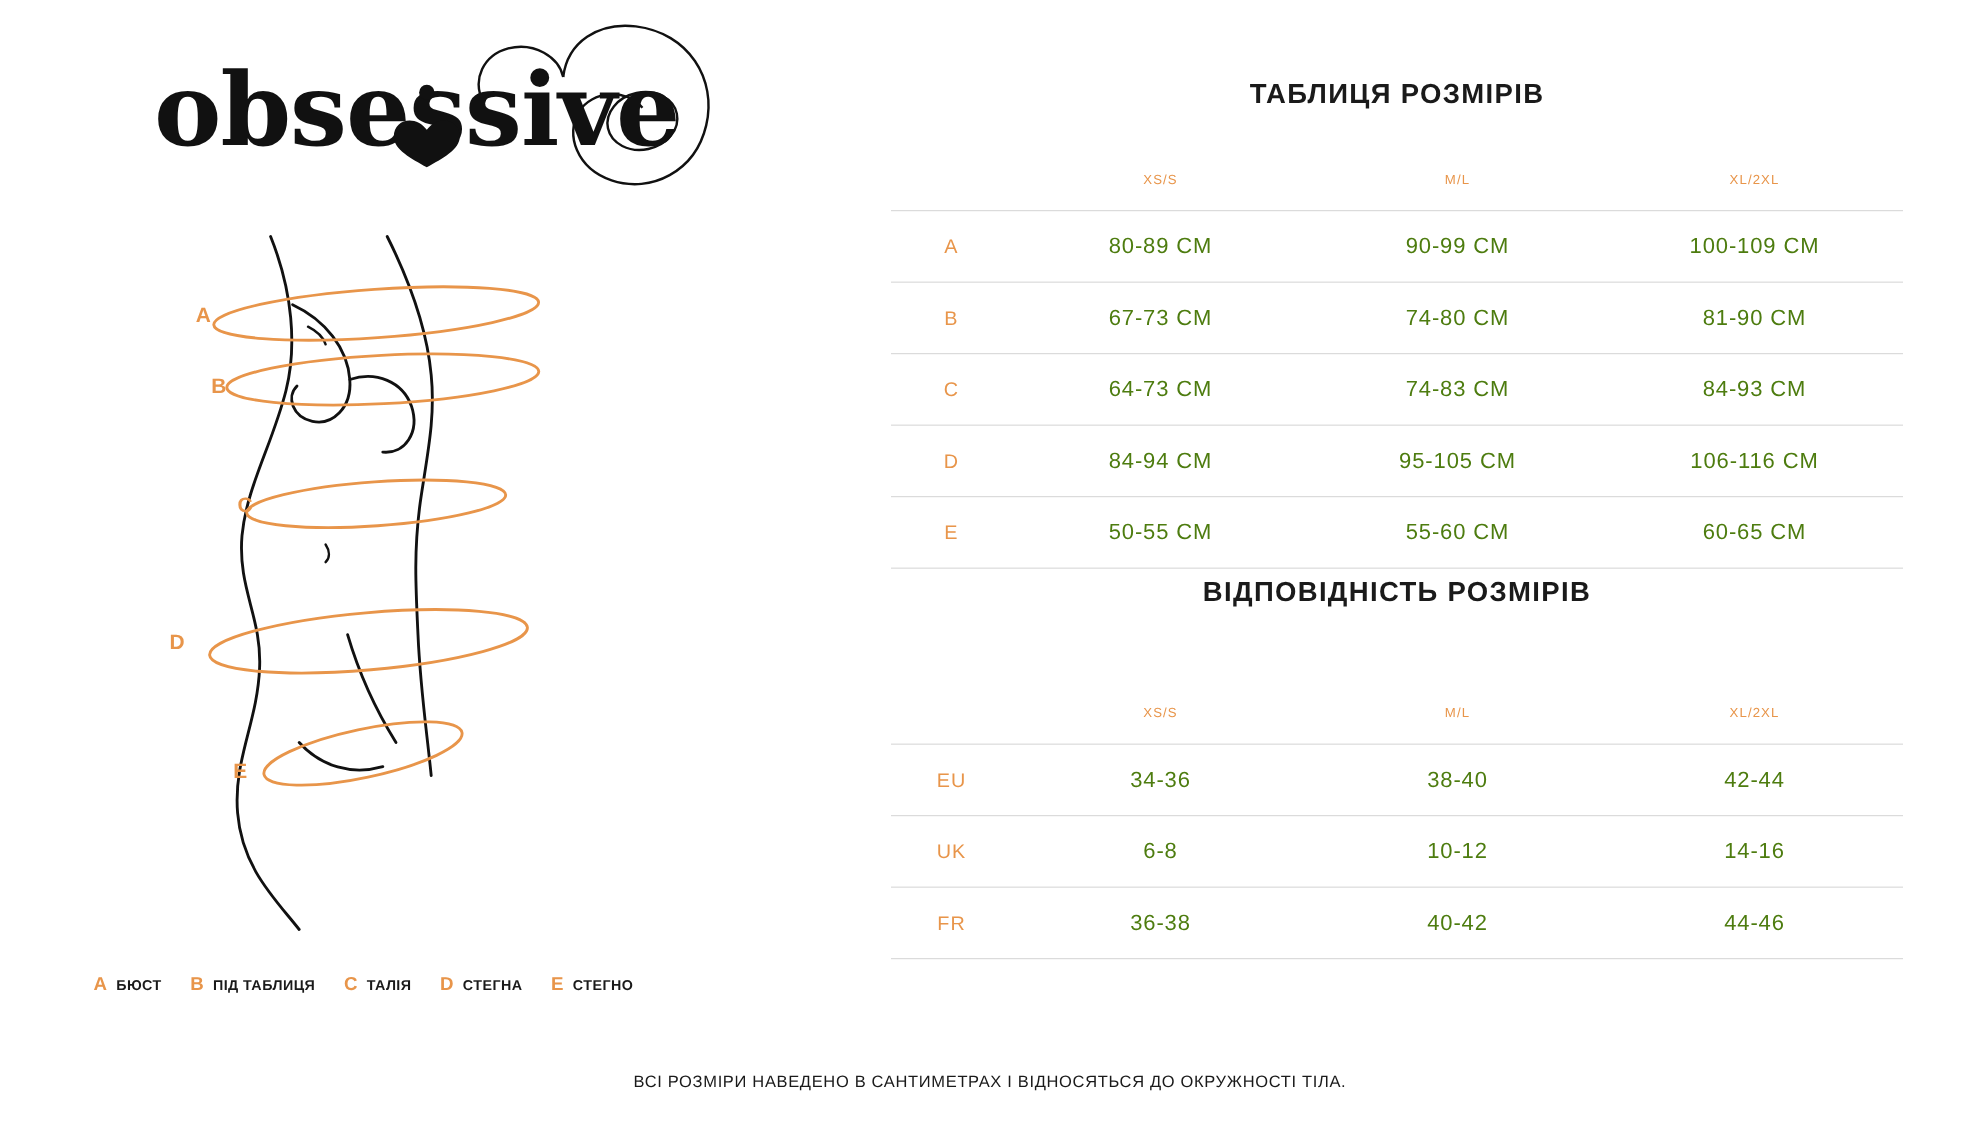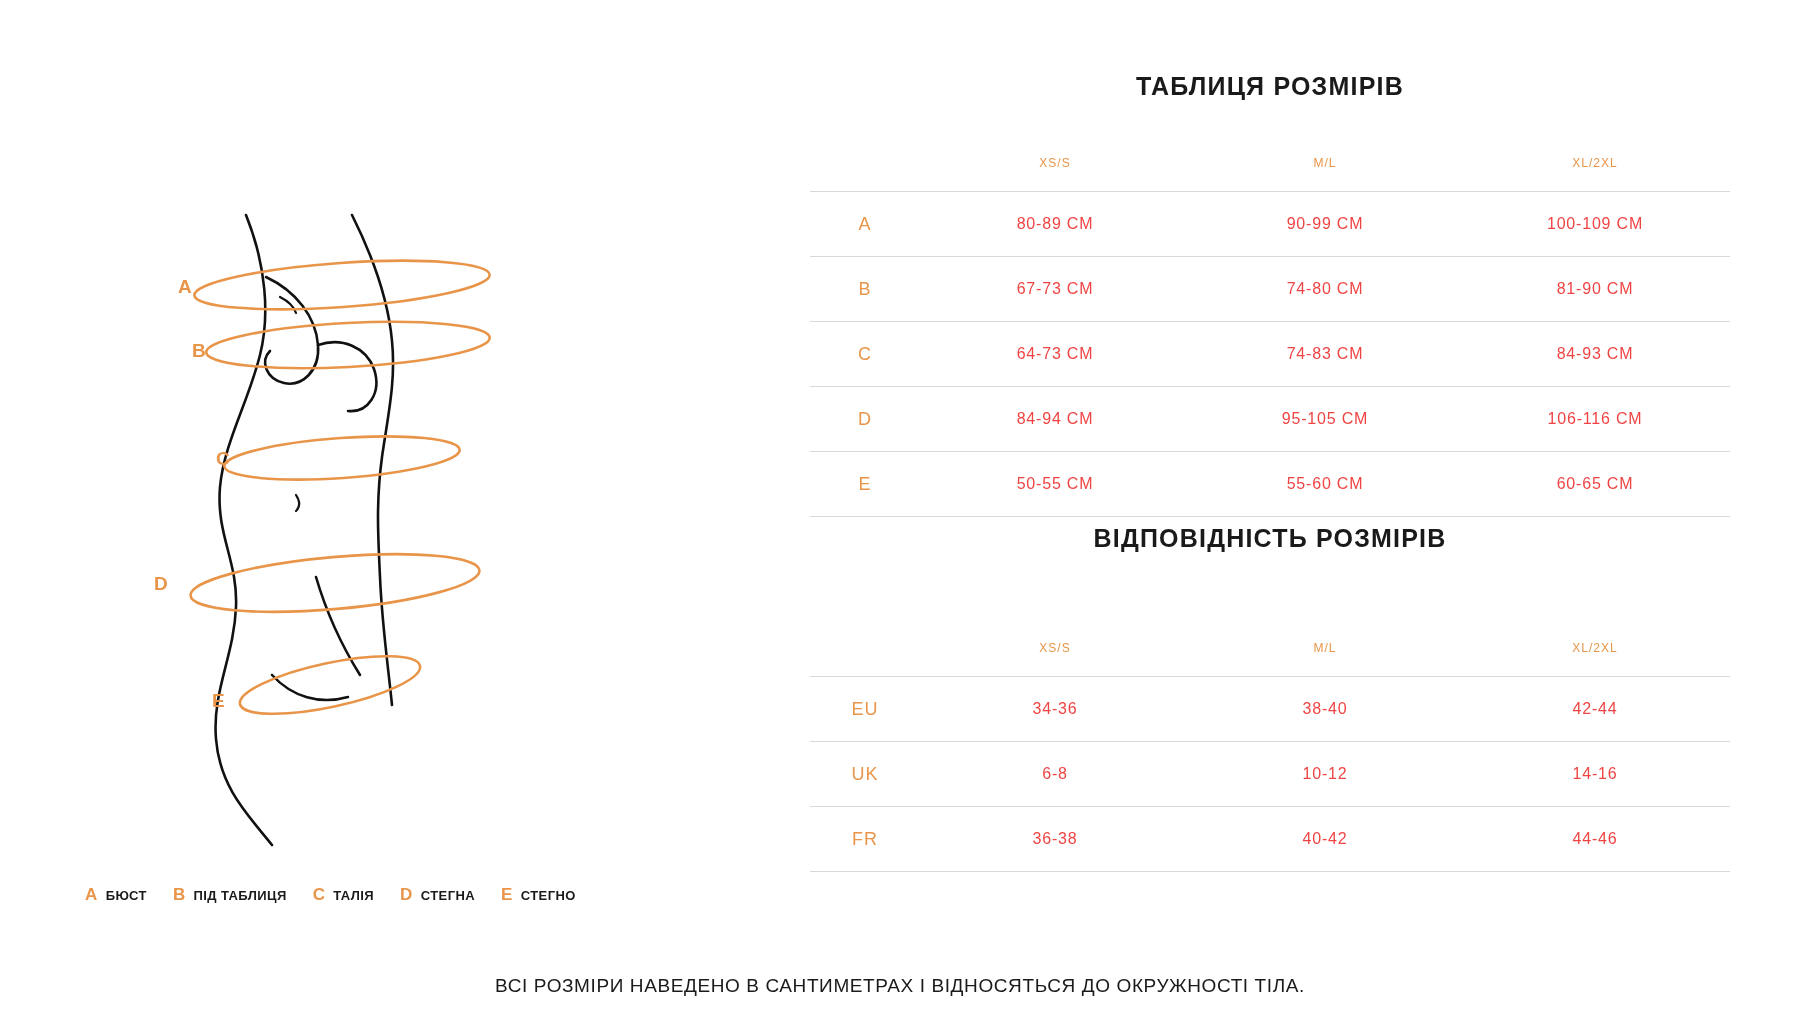--- a/index.html
+++ b/index.html
@@ -114,49 +114,66 @@
     width: 110px;
   }
   table.size-table tbody tr {
     border-top: 1px solid #d8d8d8;
   }
   table.size-table tbody tr:last-child {
     border-bottom: 1px solid #d8d8d8;
   }
   table.size-table tbody td {
     height: 64px;
-    font-size: 16px;
+    font-size: 20px;
     letter-spacing: 0.8px;
-    color: #ef4444;
+    color: #4d7c0f;
     vertical-align: middle;
   }
   table.size-table tbody td.row-key {
     color: #e8954a;
     font-size: 18px;
     letter-spacing: 1px;
     text-align: center;
   }
   .footnote {
     position: absolute;
     left: 0;
     top: 975px;
     width: 1800px;
     text-align: center;
-    font-size: 19px;
+    font-size: 15px;
     letter-spacing: 0.6px;
     color: #1a1a1a;
   }
 </style>
 </head>
 <body>
 
 <div class="page">
 
   <div class="left-col">
 
+    <div class="logo-wrap">
+      <svg width="560" height="160" viewBox="0 0 560 160" xmlns="http://www.w3.org/2000/svg">
+
+        <g fill="none" stroke="#111111" stroke-width="2.2">
+          <path d="M300 84 C288 62 300 40 322 34 C346 28 368 42 372 60"></path>
+          <path d="M372 60 C376 28 404 10 438 14 C486 20 512 62 502 104 C492 146 452 166 416 154 C384 143 374 112 386 92 C398 72 430 70 444 88"></path>
+          <ellipse cx="444" cy="100" rx="32" ry="26" transform="rotate(-12 444 100)"></ellipse>
+        </g>
+
+        <text x="0" y="122" font-family="'DejaVu Serif', serif" font-size="92" font-weight="700" fill="#111111" letter-spacing="-1">obsessive</text>
+
+        <g fill="#111111">
+          <path d="M248 108 c-10 -14 -30 -10 -30 6 c0 12 16 20 30 28 c14 -8 30 -16 30 -28 c0 -16 -20 -20 -30 -6 z"></path>
+          <circle cx="248" cy="74" r="7"></circle>
+        </g>
+      </svg>
+    </div>
 
     <div class="figure-wrap">
       <svg width="480" height="650" viewBox="0 0 480 650" xmlns="http://www.w3.org/2000/svg">
 
         <g fill="none" stroke="#111111" stroke-width="2.6" stroke-linecap="round">
 
           <path d="M126 10 C146 60 150 110 140 150 C128 198 104 238 100 282 C96 330 118 356 116 402 C114 452 92 486 96 534 C100 584 130 612 152 640"></path>
 
           <path d="M232 10 C252 50 268 92 272 136 C276 176 268 210 262 252 C256 296 258 330 260 372 C262 420 268 460 272 500"></path>
 

